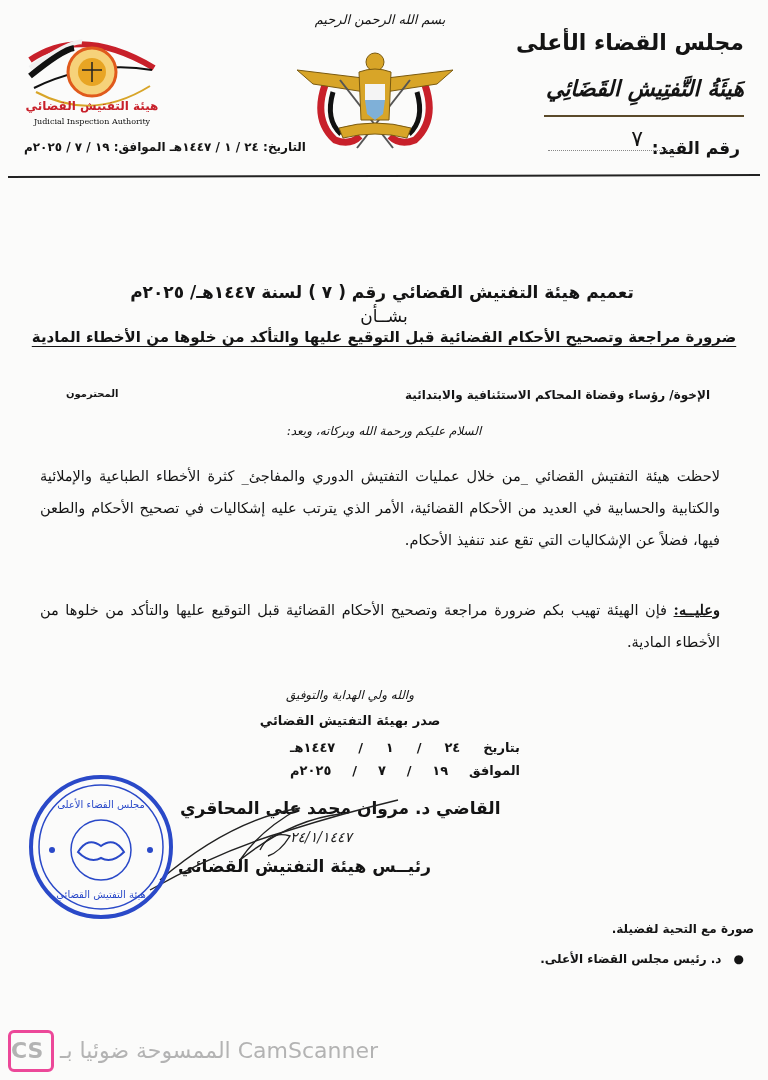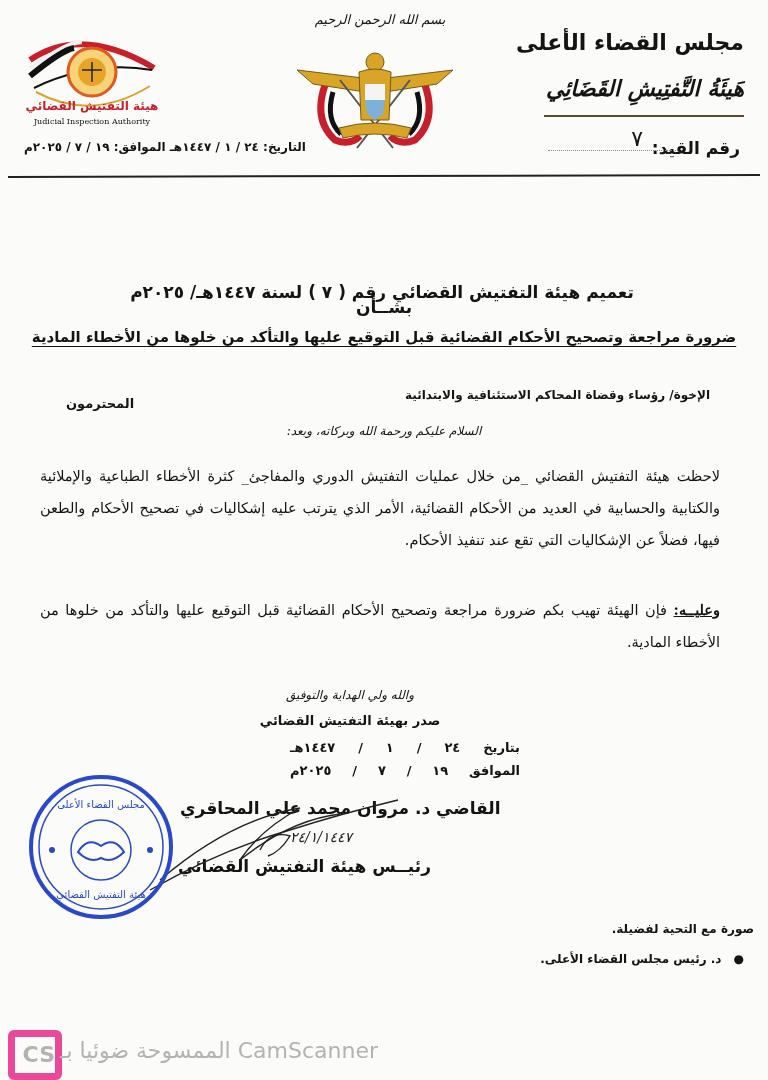--- a/index.html
+++ b/index.html
@@ -21,26 +21,26 @@
   #date-line { left:8px; top:140px; font-size:12px; font-weight:bold; white-space:nowrap;margin-left:16px; }
   #hdr-rule { left:8px; top:175px; width:752px; height:2px; background:#222; transform:rotate(-0.15deg); }
 
   
   #basmala { left:310px; top:12px; width:140px; height:22px; font-family:"DejaVu Serif", serif; font-size:13px; text-align:center; font-style:italic; }
   #eagle { left:295px; top:40px; width:160px; height:110px; }
   #logo { left:22px; top:30px; width:140px; height:100px; }
 
   
   #title { left:0; width:764px; top:282px; text-align:center; font-size:17px; font-weight:bold; }
-  #about { left:0; width:768px; top:297px; text-align:center; font-size:17px; font-weight:bold; }
+  #about { left:0; width:768px; top:306px; text-align:center; font-size:17px; font-weight:normal; }
   #subject { left:0; width:768px; top:328px; text-align:center; font-size:15px; font-weight:bold; }
   #subject span { text-decoration:underline; text-underline-offset:4px; }
 
   #addressee { right:58px; top:388px; font-size:12px; font-weight:bold; }
-  #respected { left:66px; top:396px; font-size:13px; font-weight:bold; }
+  #respected { left:66px; top:388px; font-size:10px; font-weight:bold; }
   #greeting { left:0; width:768px; top:424px; text-align:center; font-size:12px; font-style:italic; font-family:"DejaVu Serif", serif; }
 
   .para { right:48px; width:680px; font-size:14.5px; line-height:32px; text-align:justify; font-family:"DejaVu Serif", serif; }
   #para1 { top:460px; }
   #para2 { top:594px; }
   #para2 .lead { font-weight:bold; text-decoration:underline; }
 
   
   #closing-1 { left:250px; width:200px; top:688px; text-align:center; font-size:12px; font-style:italic; font-family:"DejaVu Serif", serif; }
   #closing-2 { left:250px; width:200px; top:713px; text-align:center; font-size:13px; font-weight:bold; }
@@ -49,21 +49,21 @@
   #date-greg { top:763px; }
 
   #signer-name { left:180px; top:798px; font-size:17px; font-weight:bold; }
   #signer-title { left:178px; top:856px; font-size:17px; font-weight:bold; }
   #signature { left:140px; top:790px; width:260px; height:110px; }
   #stamp { left:28px; top:774px; width:146px; height:146px; }
 
   #cc-label { right:14px; top:922px; font-size:12px; font-weight:bold; }
   #cc-item { right:24px; top:952px; font-size:12px; font-weight:bold; }
   #cc-item .bullet { margin-left:12px; }
-  #cs-box { left:8px; top:1030px; width:40px; height:36px; border:7px solid #ec4899; border-radius:6px; color:#b3b3b3; font-size:22px; font-weight:bold; text-align:right; line-height:36px; }
+  #cs-box { left:8px; top:1030px; width:40px; height:36px; border:3px solid #ec4899; border-radius:6px; color:#b3b3b3; font-size:22px; font-weight:bold; text-align:left; line-height:36px; }
   #cs-text { left:60px; top:1038px; font-size:22px; color:#b3b3b3; white-space:nowrap; }
 </style>
 </head>
 <body>
 
 <div class="abs rtl" id="hdr-council">مجلس القضاء الأعلى</div>
 <div class="abs rtl" id="hdr-authority">هَيئَةُ التَّفتِيشِ القَضَائِي</div>
 <div class="abs" id="hdr-underline"></div>
 <div class="abs rtl" id="reg-label">رقم القيد:</div>
 <div class="abs" id="reg-line"></div>

